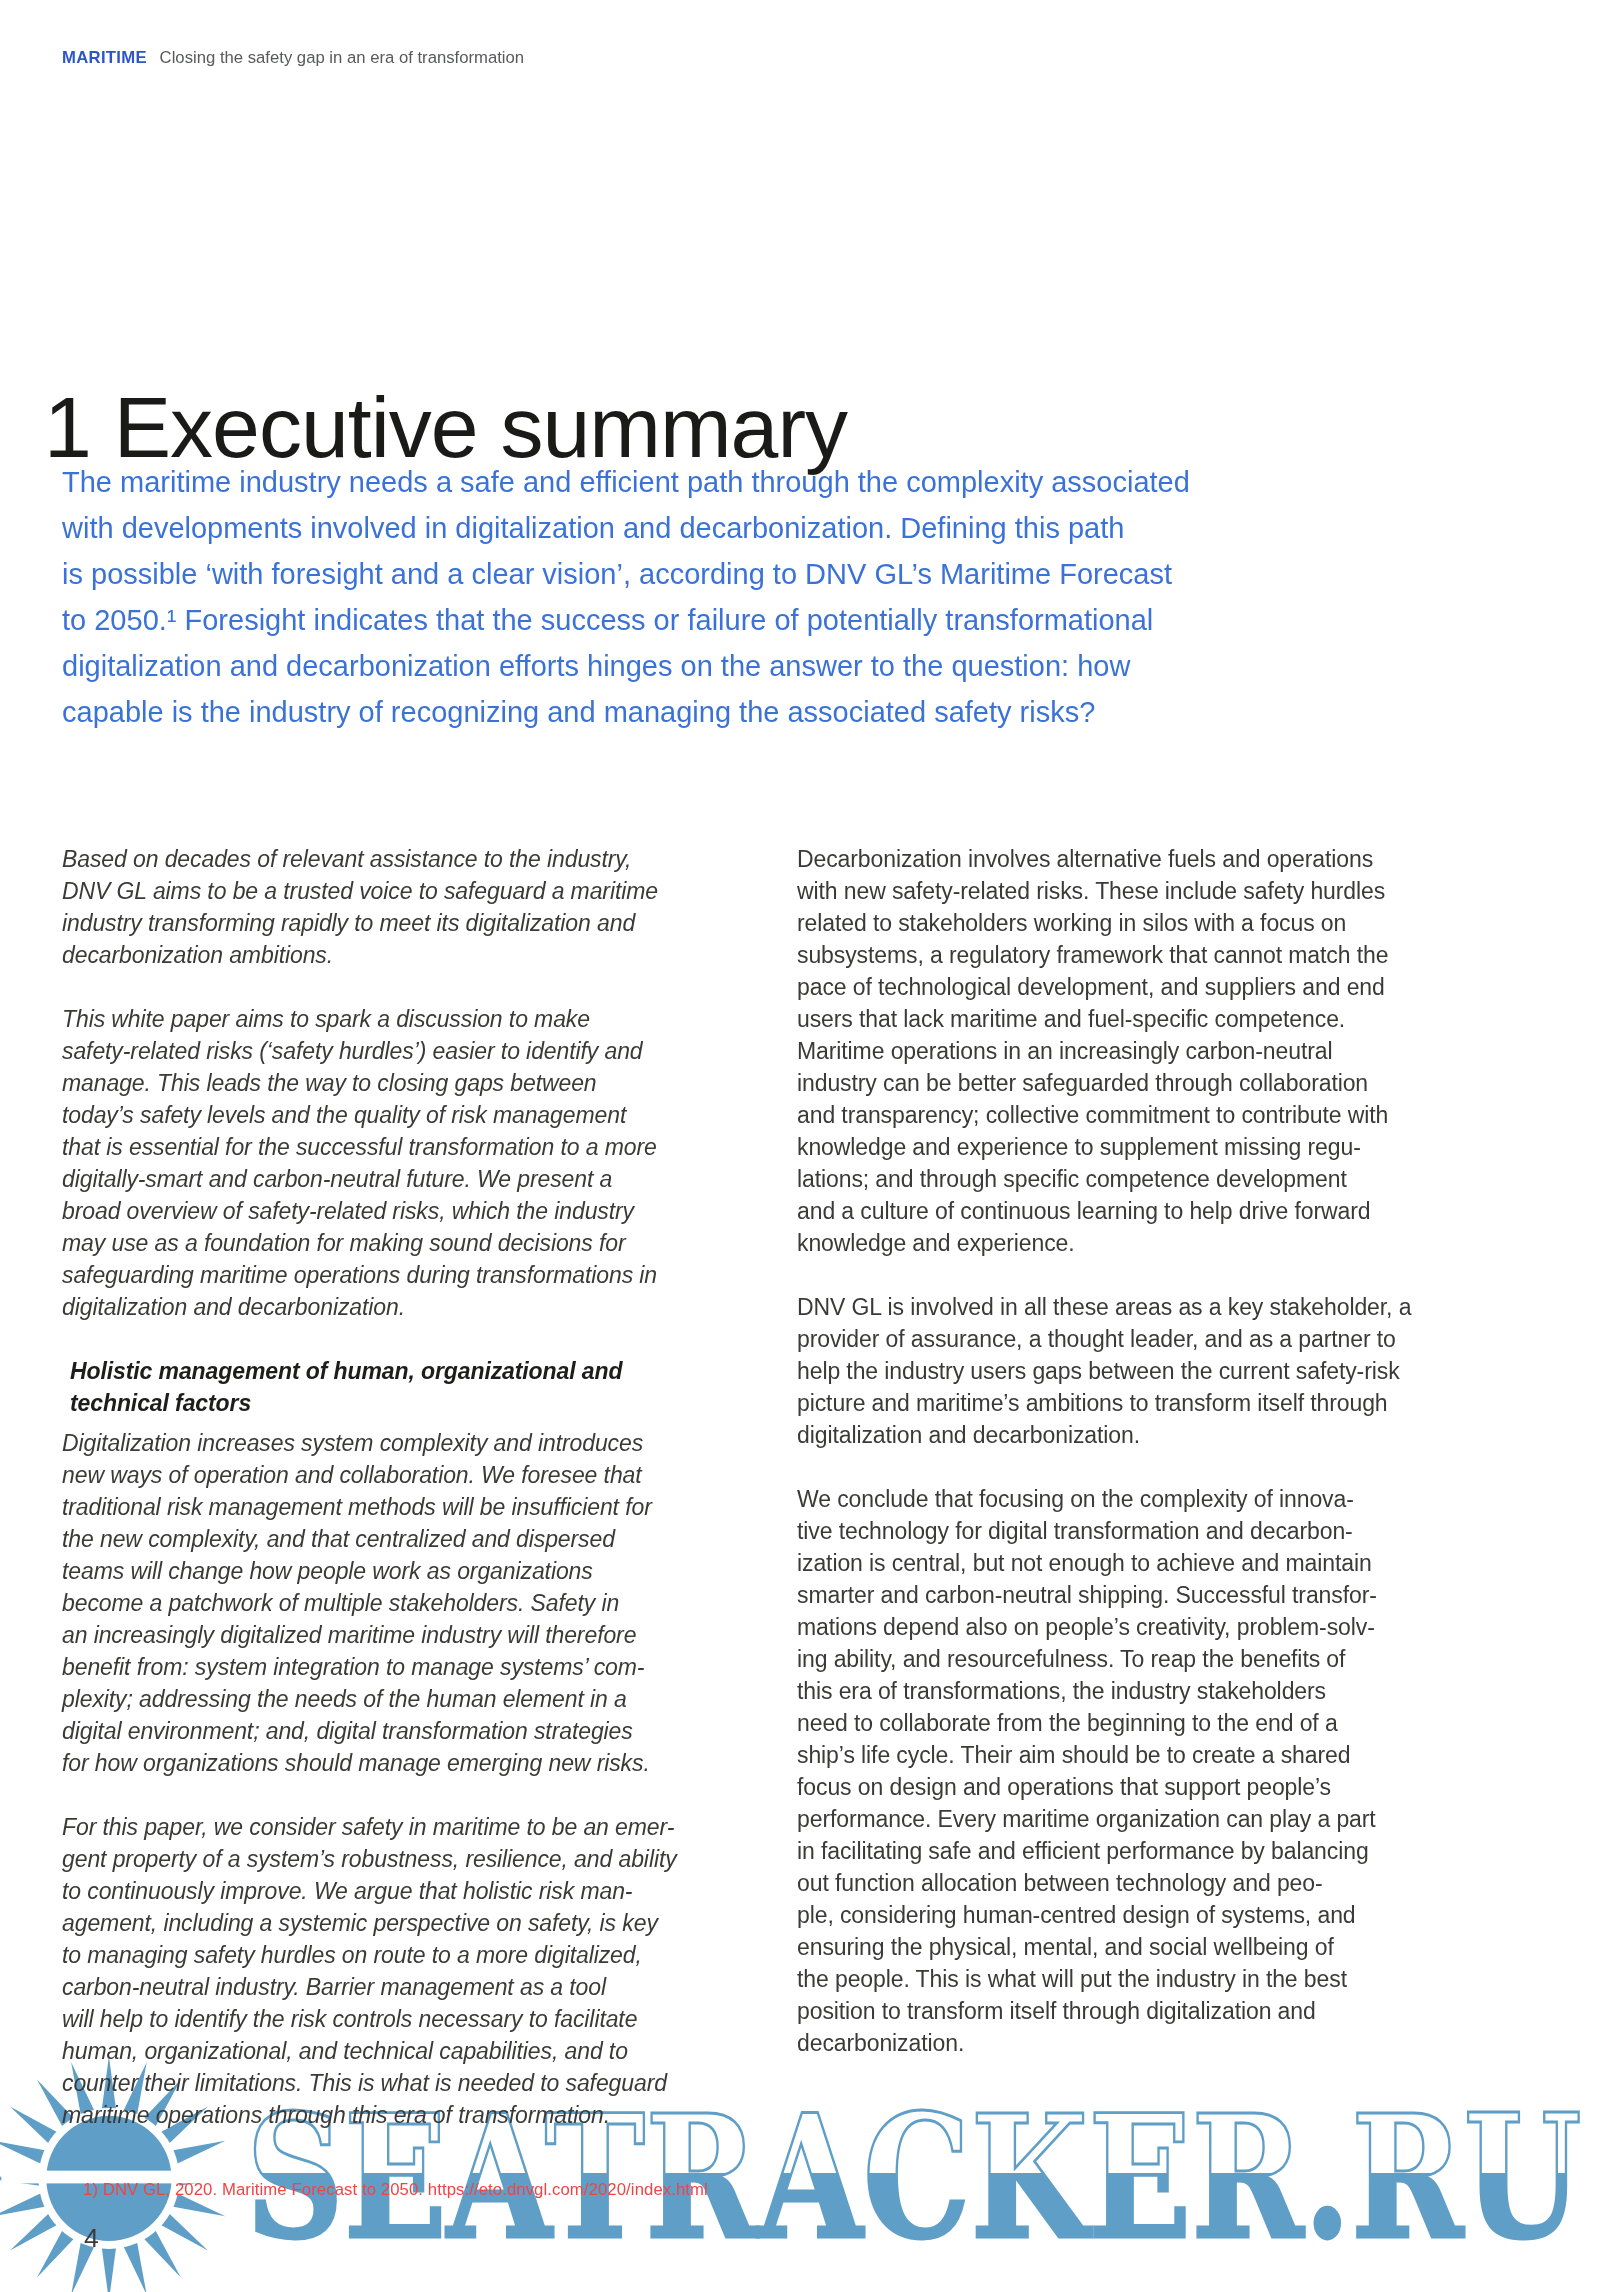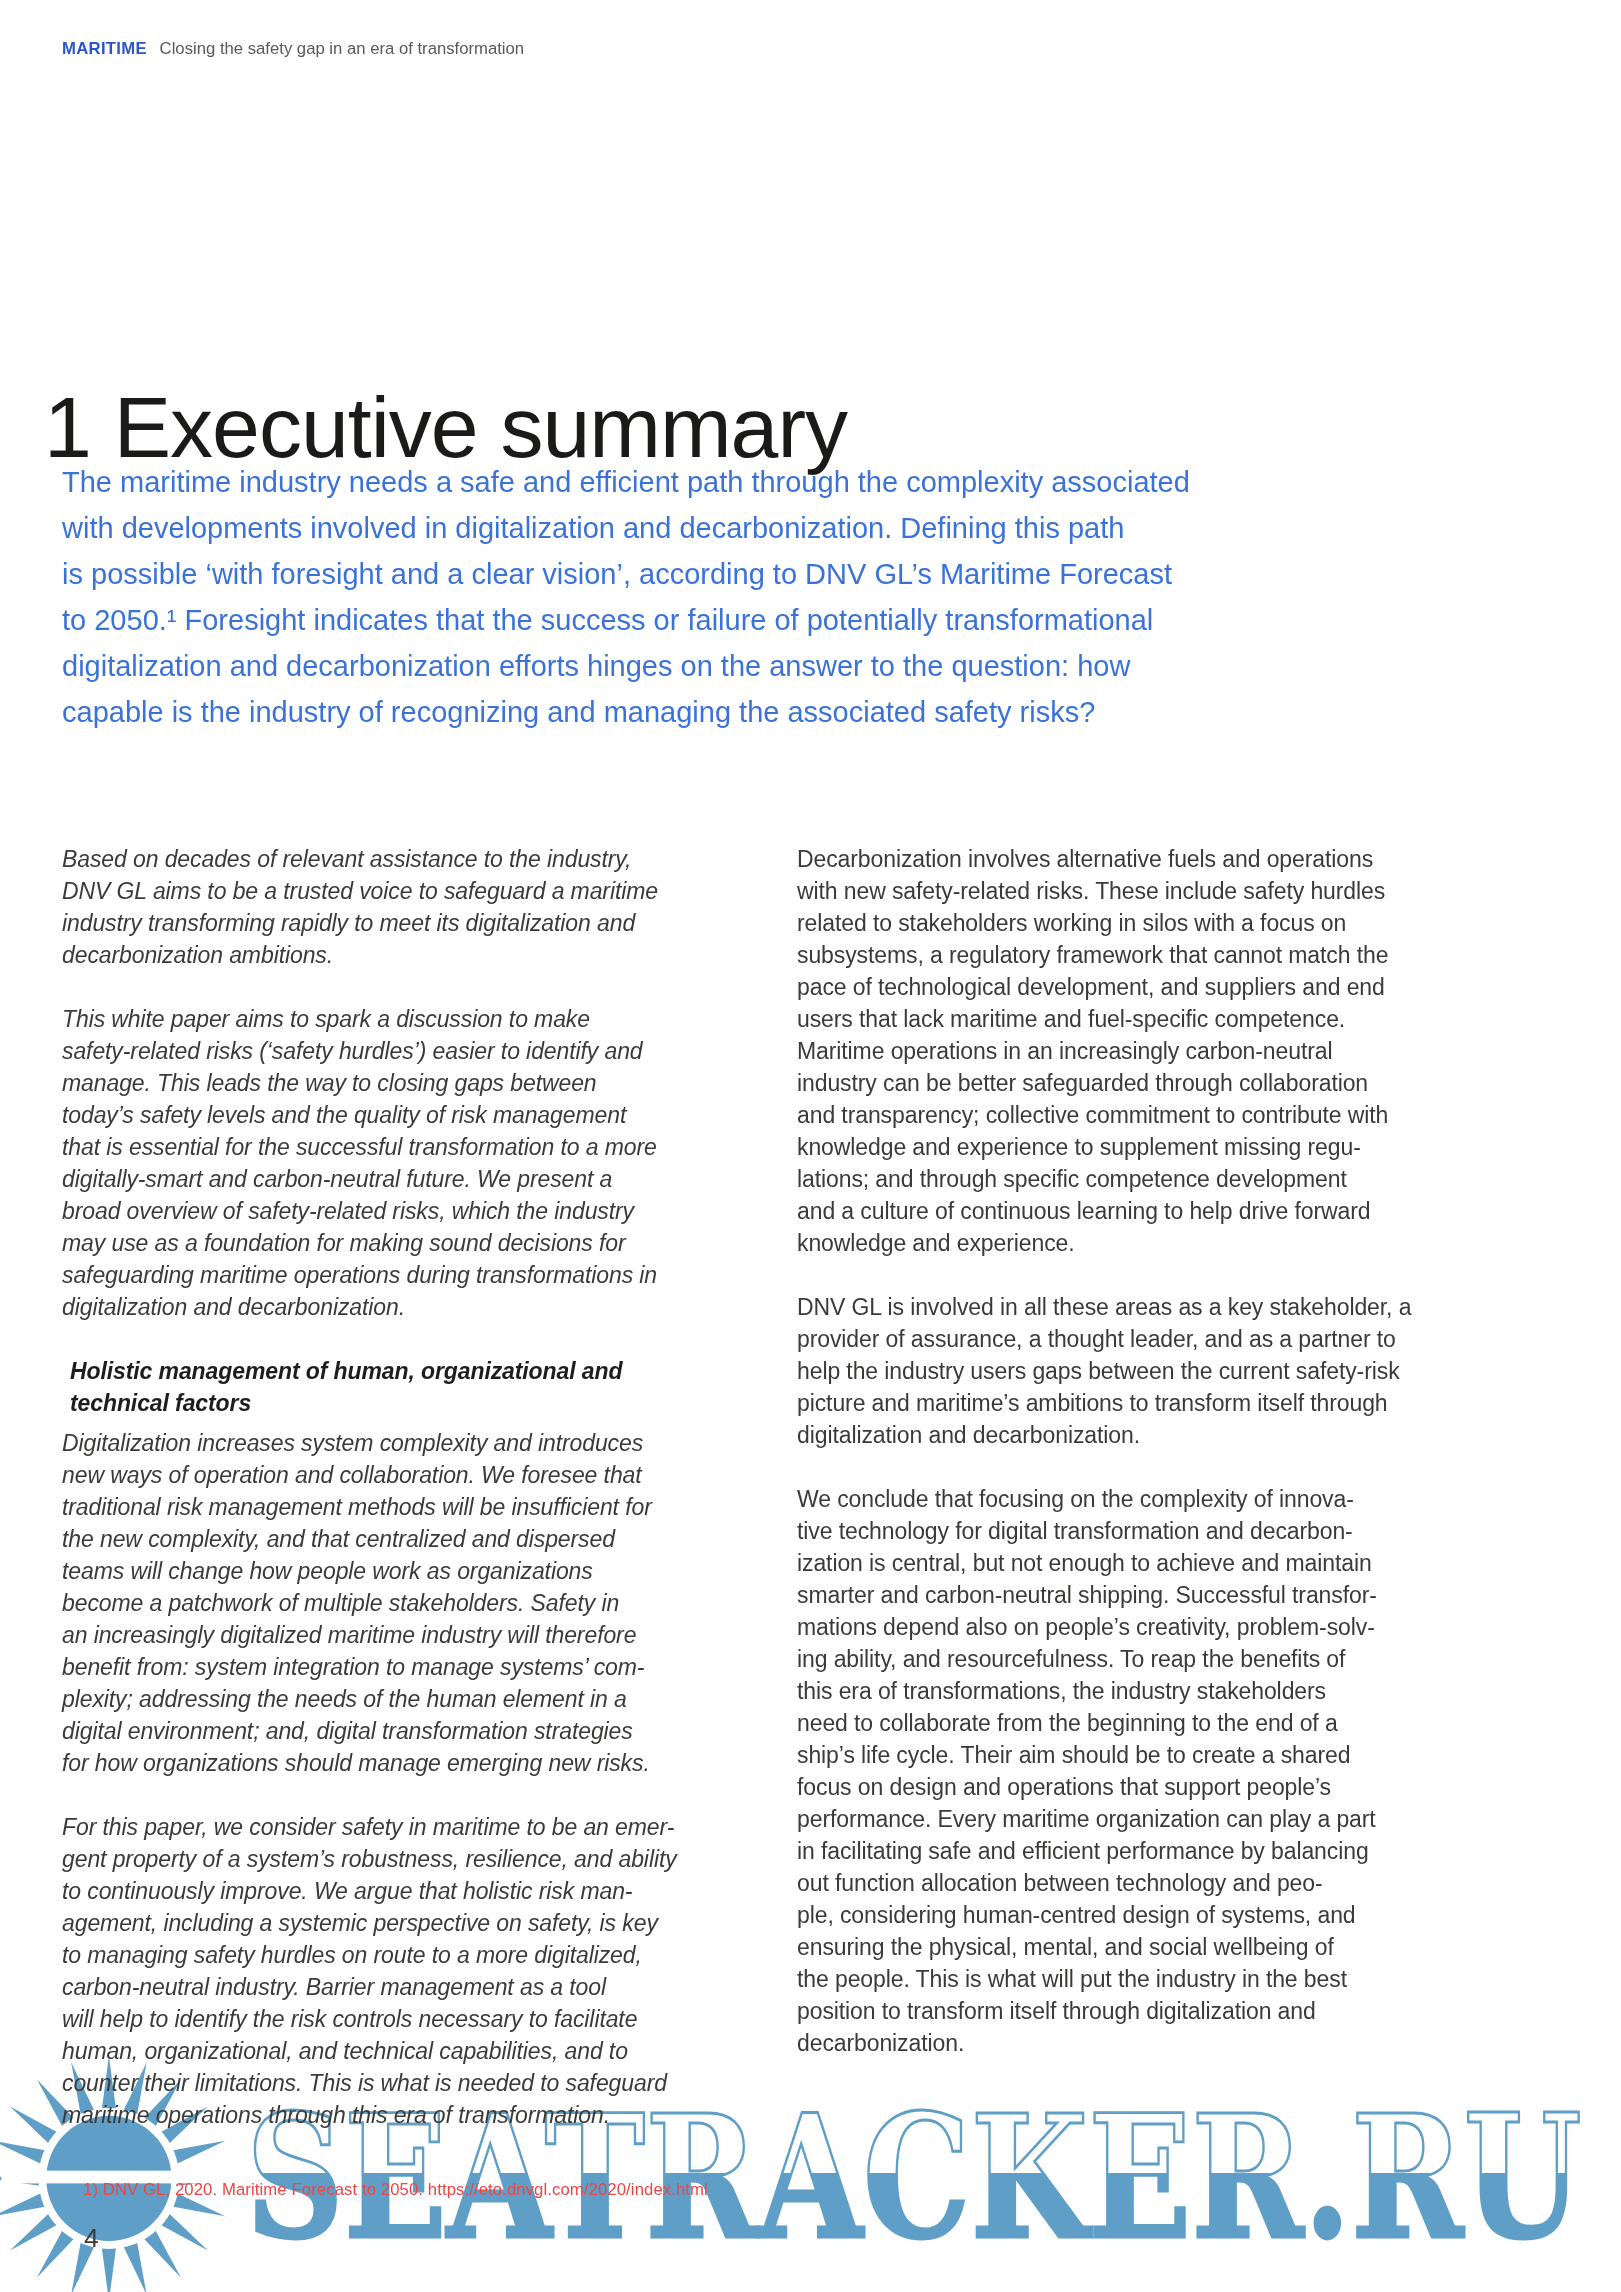--- a/index.html
+++ b/index.html
@@ -6,21 +6,21 @@
   .page{
     position:relative;
     width:1621px;height:2293px;
     background:#ffffff;
     overflow:hidden;
     font-family:"Liberation Sans",sans-serif;
     color:#3a3a38;
   }
   
   .doc-header{
-    position:absolute;left:62px;top:39px;
+    position:absolute;left:62px;top:48px;
     font-size:16.7px;line-height:19.6px;white-space:pre;text-align:center;
   }
   .brand{font-weight:bold;color:#2b55c8;letter-spacing:0.3px;display:inline-block;}
   .header-sub{color:#58595b;display:inline-block;margin-left:12.7px;}
   
   .page-title{
     position:absolute;left:44px;top:323px;
     font-size:86px;line-height:93px;font-weight:300;
     color:#1a1a18;letter-spacing:-1px;white-space:pre;
   }

